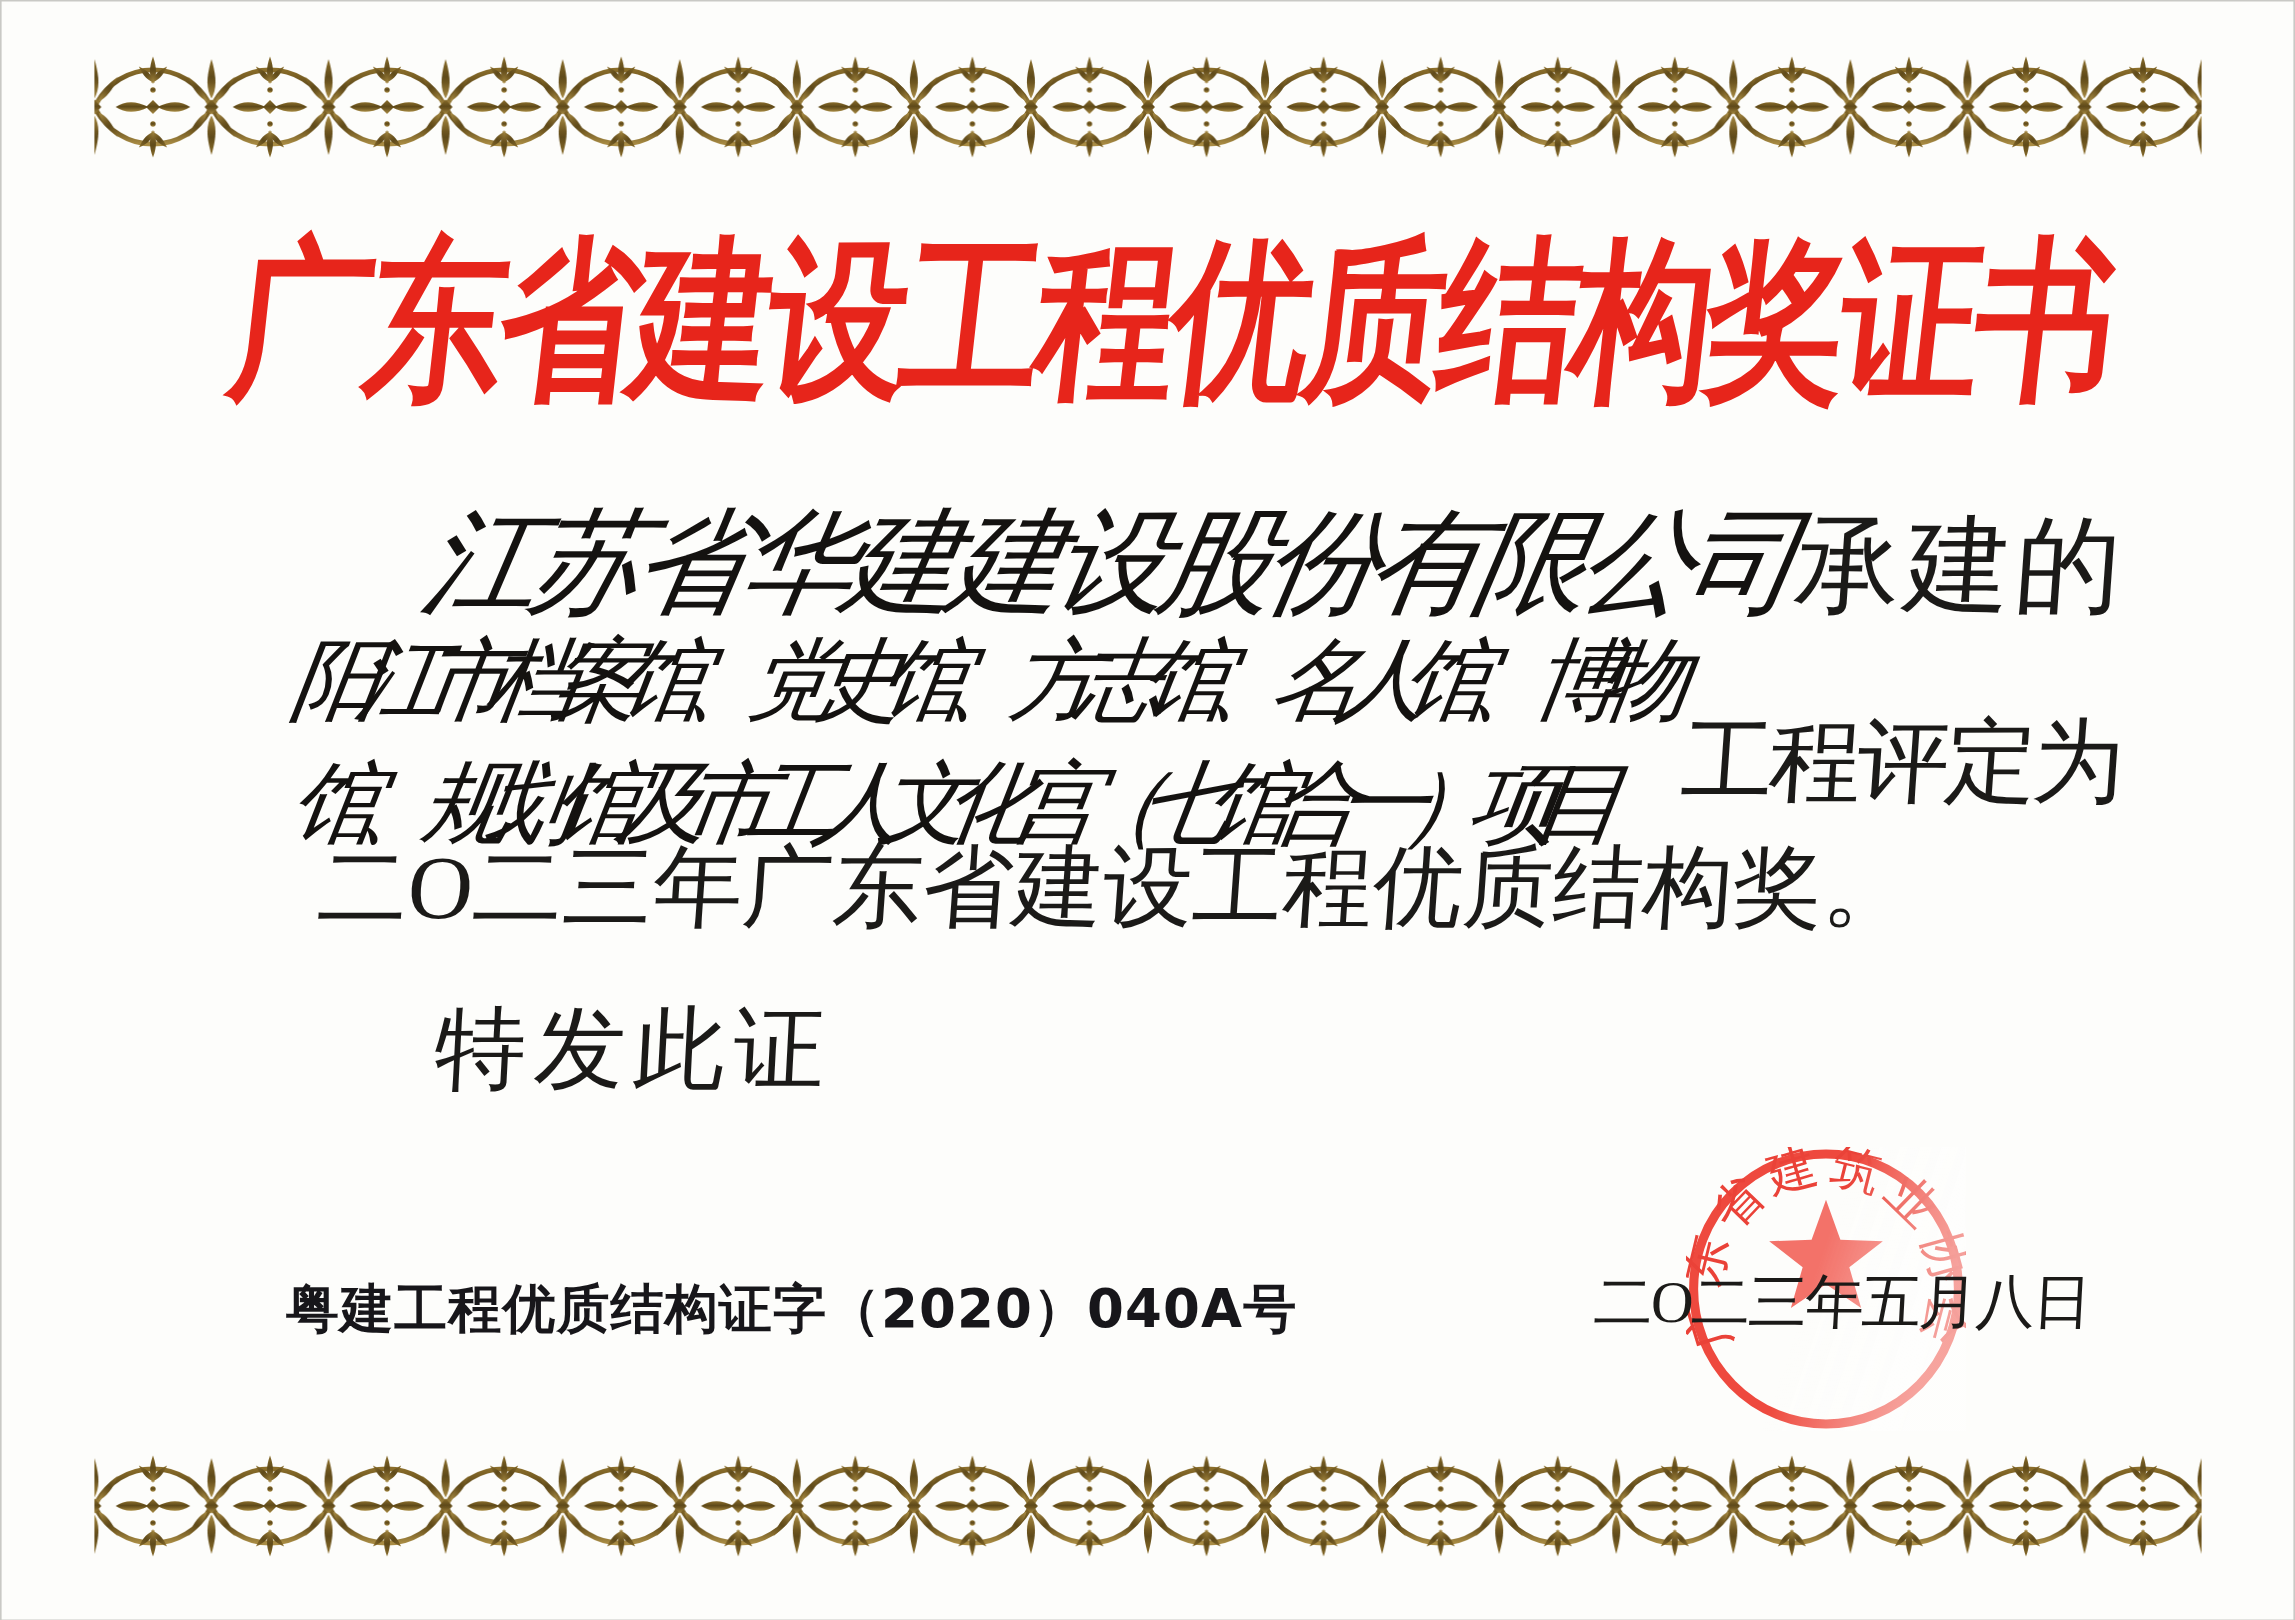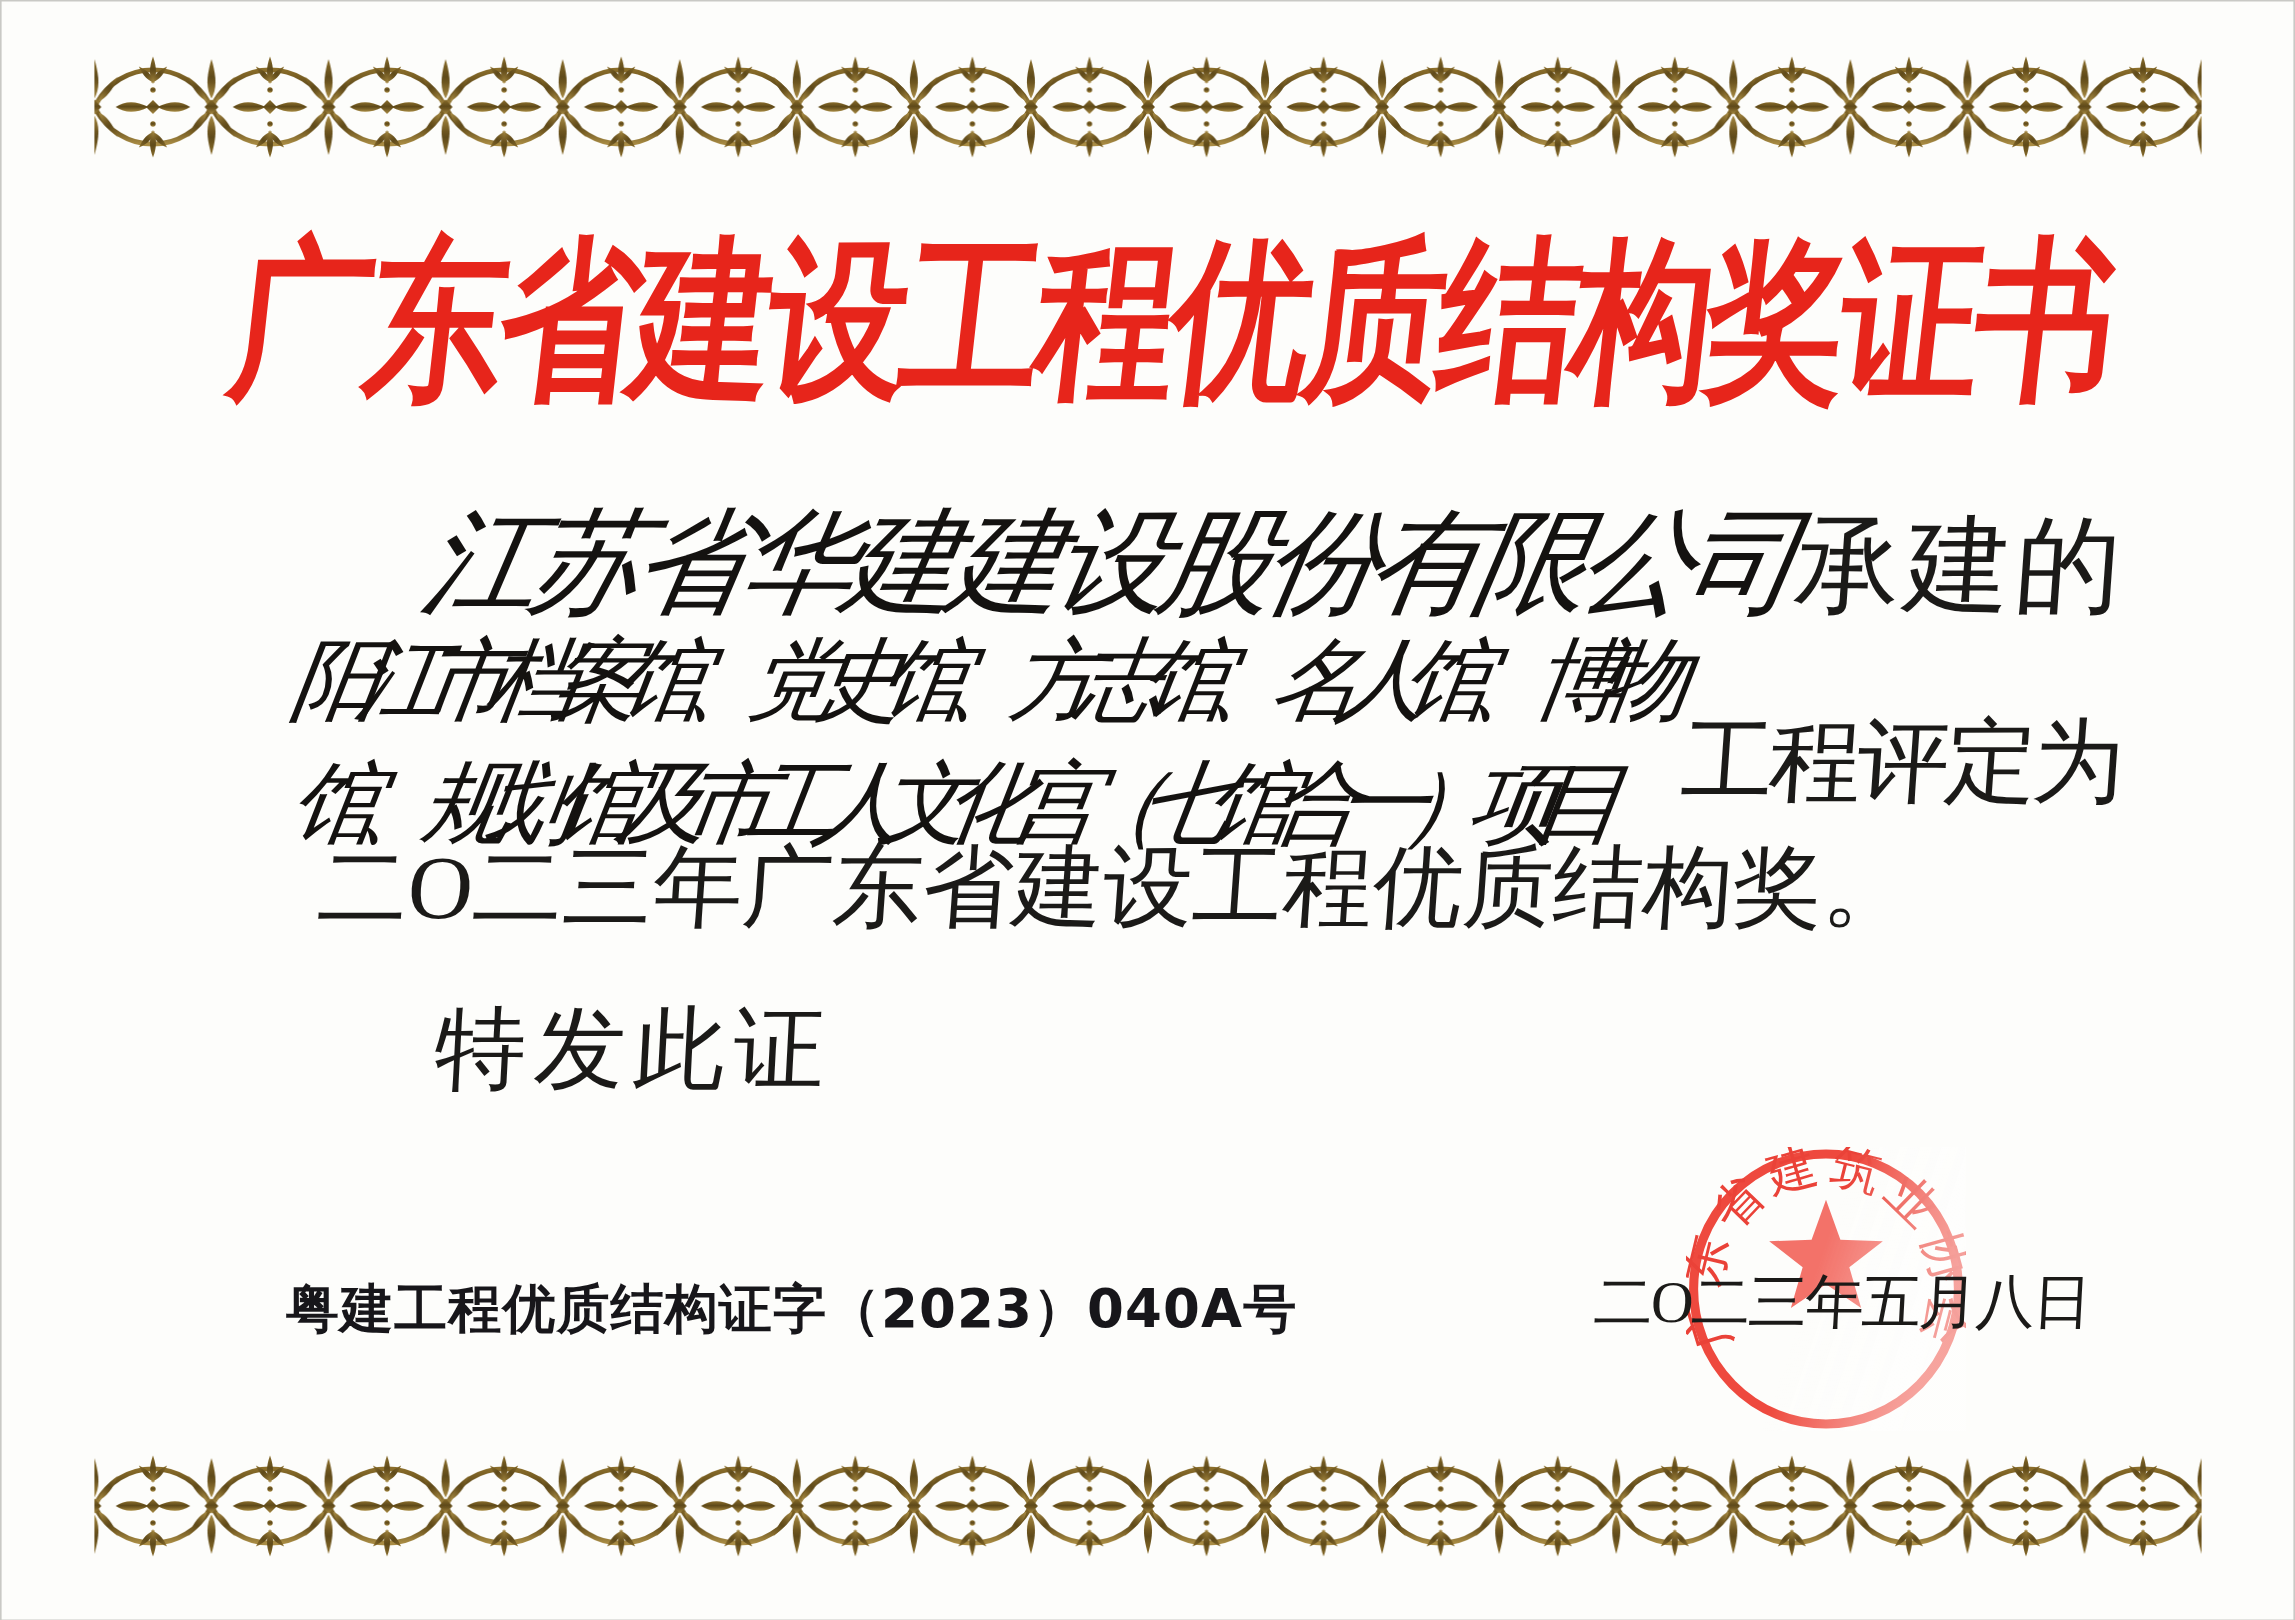--- a/index.html
+++ b/index.html
@@ -137,21 +137,21 @@
   <div class="t-abs proj line3">
     <span class="inner script">馆、规划馆及市工人文化宫（七馆合一）项目</span>
   </div>
 
   <div class="t-abs print evaluated">工程评定为</div>
 
   <div class="t-abs print award">二O二三年广东省建设工程优质结构奖。</div>
 
   <div class="t-abs print issue">特发此证</div>
 
-  <div class="t-abs certno">粤建工程优质结构证字（2023）040A号</div>
+  <div class="t-abs certno">粤建工程优质结构证字（2020）040A号</div>
 
   <div class="t-abs print date">二O二三年五月八日</div>
 
   <svg class="seal" viewBox="0 0 524 532">
     <defs>
       <linearGradient id="sealFade" x1="0" y1="0" x2="1" y2="0.35">
         <stop offset="0.55" stop-color="#ffffff" stop-opacity="0"></stop>
         <stop offset="0.85" stop-color="#ffffff" stop-opacity="0.38"></stop>
         <stop offset="1" stop-color="#ffffff" stop-opacity="0.5"></stop>
       </linearGradient>

